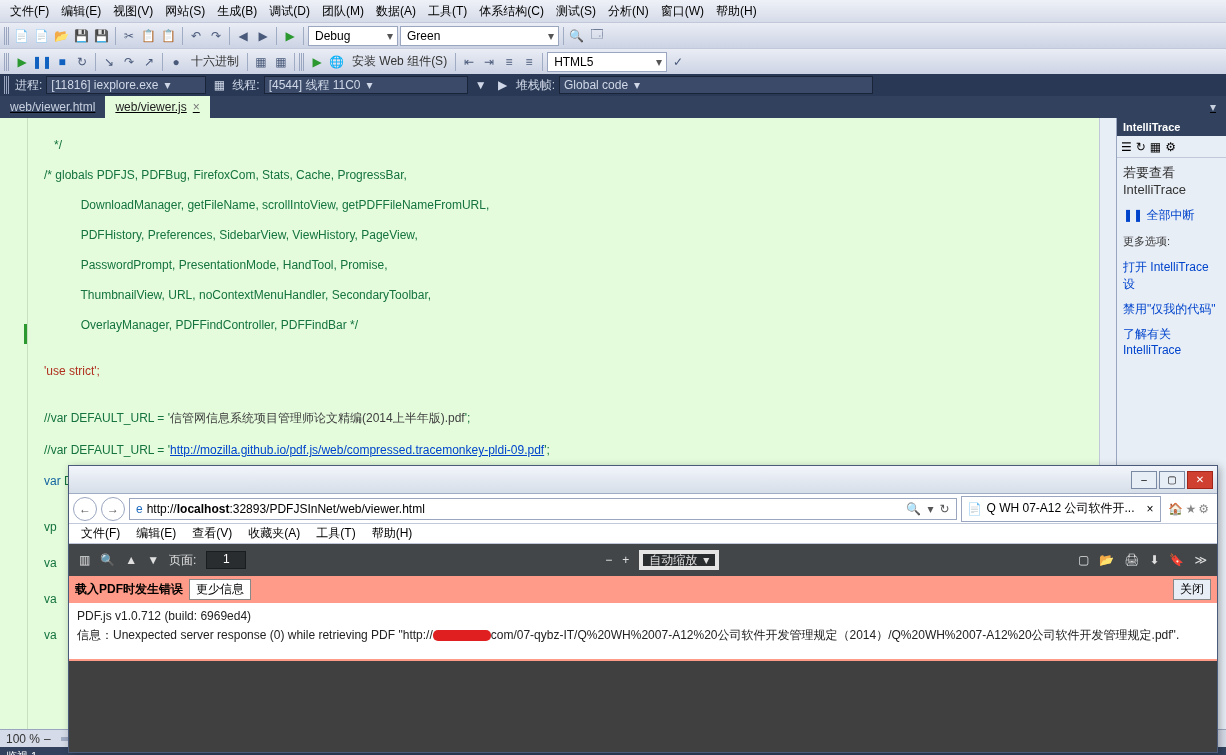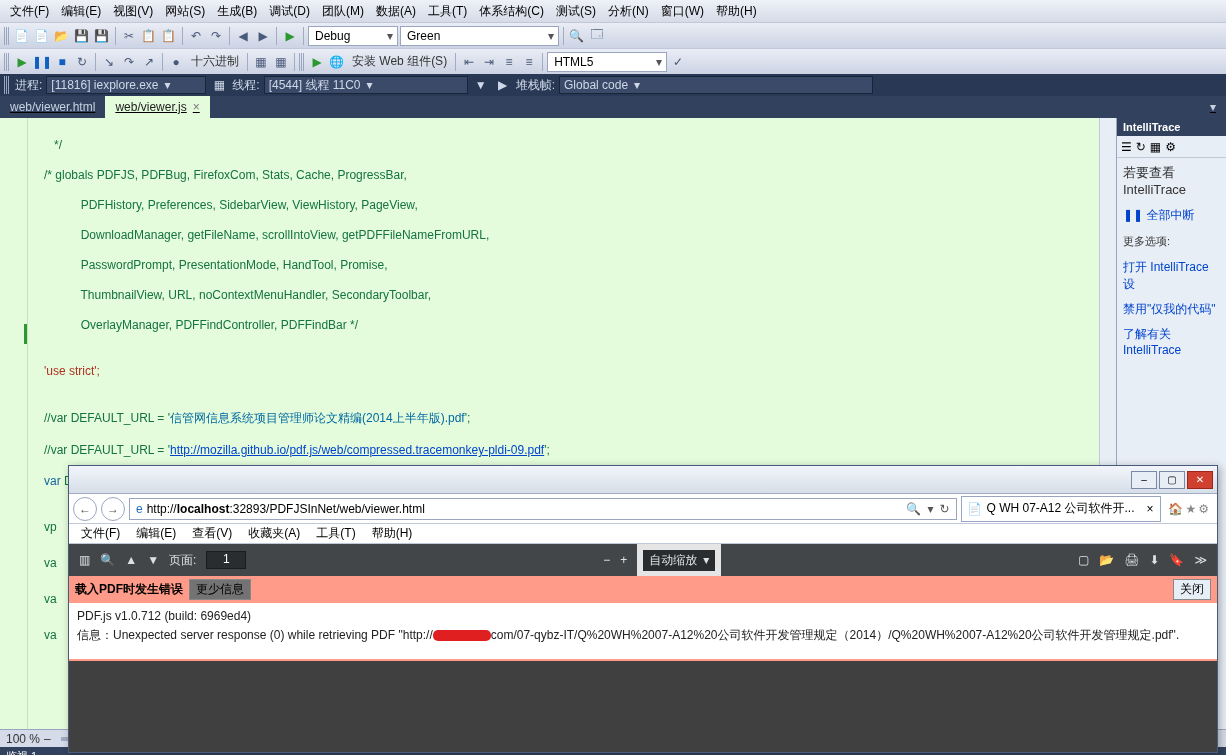--- a/index.html
+++ b/index.html
@@ -29,21 +29,21 @@
 .doctab.active { background: #E4FCDC; color: #222; }
 .doctab .x { margin-left: 6px; color: #777; }
 
 
 .mainsplit { display: flex; height: calc(100% - 22px - 26px - 26px - 26px - 22px - 22px); }
 .editorpane { flex: 1; background: #E4FCDC; position: relative; display: flex; }
 .gutter { width: 28px; background: #E4FCDC; border-right: 1px solid #C8E0C0; }
 .mark { position: absolute; left: 24px; width: 3px; background: #2B9930; }
 .codearea { flex: 1; padding: 4px 4px 4px 16px; font-family: Consolas,"Courier New",monospace; font-size: 14px; color: #14733E; white-space: pre; overflow: hidden; position: relative; }
 .codearea .c-blue { color: #0044CC; text-decoration: underline; }
-.codearea .c-red { color: #0369a1; }
+.codearea .c-red { color: #404040; }
 .codearea .c-str { color: #B03020; }
 .codearea .c-kw { color: #1464A0; }
 .redblob { display: inline-block; width: 70px; height: 12px; background: #E02020; border-radius: 6px; vertical-align: middle; }
 .vbar { position: absolute; right: 0; top: 0; width: 17px; height: 100%; background: #E8EEF6; border-left: 1px solid #C0C8DA; }
 .rightpanel { width: 110px; background: #E8EEF6; border-left: 1px solid #9AA6BF; }
 .rtitle { background: #32425E; color: #fff; padding: 3px 6px; font-weight: bold; font-size: 11px; }
 .riconbar { height: 22px; display: flex; align-items: center; gap: 4px; padding: 0 4px; border-bottom: 1px solid #C0C8DA; }
 .rtext { padding: 6px; color: #333; font-size: 13px; }
 .rlink { color: #0044CC; display: block; padding: 4px 6px; }
 .rsection { padding: 6px; color: #333; font-size: 11px; }
@@ -65,24 +65,24 @@
 .navbtn { width: 24px; height: 24px; border: 1px solid #9AA6BF; border-radius: 12px; display: flex; align-items: center; justify-content: center; color: #555; }
 .addrbox { flex: 1; height: 22px; border: 1px solid #9AA6BF; display: flex; align-items: center; padding: 0 6px; background: #fff; font-size: 11px; }
 .addrbox .bold { font-weight: bold; }
 .tabstrip { width: 200px; height: 26px; border: 1px solid #9AA6BF; display: flex; align-items: center; padding: 0 6px; background: #fff; }
 .tabstrip .x { margin-left: auto; }
 .staricons { display: flex; gap: 2px; padding: 0 4px; color: #888; }
 .bmenubar { height: 20px; display: flex; align-items: center; padding: 0 4px; border-bottom: 1px solid #C0C8DA; font-size: 11px; }
 .bmenubar span { padding: 2px 8px; }
 .pdftool { height: 32px; background: #424649; display: flex; align-items: center; padding: 0 10px; gap: 10px; color: #E0E0E0; }
 .pdftool .pginput { width: 40px; height: 18px; background: #2A2D30; color: #fff; text-align: center; border: 1px solid #1A1D20; }
-.pdftool .sel { height: 33px; background: #2A2D30; border: 6px solid #e5e5e5; padding: 0 6px; display: flex; align-items: center; }
+.pdftool .sel { height: 20px; background: #2A2D30; border: 4px solid #e5e5e5; padding: 0 6px; display: flex; align-items: center; }
 .pdftool .spcr { flex: 1; }
 .errbanner { background: #FF9B88; padding: 3px 6px; display: flex; align-items: center; font-size: 11px; }
-.errbanner .btn { background: #737373; border: 1px solid #888; padding: 1px 6px; margin-left: 6px; }
+.errbanner .btn { background: #ffffff; border: 1px solid #888; padding: 1px 6px; margin-left: 6px; }
 .errbanner .cls { margin-left: auto; background: #E8EEF6; border: 1px solid #888; padding: 1px 6px; }
 .errbox { margin: 0; padding: 4px 8px; background: #fff; font-family: "SimSun","Courier New",monospace; font-size: 12px; color: #222; height: 58px; line-height: 1.5; border-bottom: 2px solid #FF9B88; overflow: hidden; white-space: pre-wrap; }
 .errbox .redblob2 { display: inline-block; width: 58px; height: 11px; background: #E02020; border-radius: 5px; vertical-align: middle; }
 .pdfview { flex: 1; background: #404040; height: 70px; }
 .browser .stack { display: flex; flex-direction: column; height: calc(100% - 28px); }
 
 .stublines { color: #14733E; }
 .stublines div { height: 22px; }
 </style>
 </head>
@@ -208,22 +208,22 @@
   <div class="doctab" style="color:#C8D0E0">▾</div>
 </div>
 
 <div class="mainsplit">
   <div class="editorpane">
     <div class="gutter"></div>
     <div class="mark" style="top:206px;height:20px"></div>
     <div class="codearea">
 <div>   */</div>
 <div>/* globals PDFJS, PDFBug, FirefoxCom, Stats, Cache, ProgressBar,</div>
+<div>           DownloadManager, getFileName, scrollIntoView, getPDFFileNameFromURL,</div>
 <div>           PDFHistory, Preferences, SidebarView, ViewHistory, PageView,</div>
-<div>           DownloadManager, getFileName, scrollIntoView, getPDFFileNameFromURL,</div>
 <div>           PasswordPrompt, PresentationMode, HandTool, Promise,</div>
 <div>           ThumbnailView, URL, noContextMenuHandler, SecondaryToolbar,</div>
 <div>           OverlayManager, PDFFindController, PDFFindBar */</div>
 <div></div>
 <div><span class="c-str">'use strict';</span></div>
 <div></div>
 <div><span>//var DEFAULT_URL = '</span><span class="c-red">信管网信息系统项目管理师论文精编(2014上半年版).pdf</span><span>';</span></div>
 <div><span>//var DEFAULT_URL = '</span><span class="c-blue">http://mozilla.github.io/pdf.js/web/compressed.tracemonkey-pldi-09.pdf</span><span>';</span></div>
 <div><span class="c-kw">var</span> DEFAULT_URL = '<span class="c-blue">http://</span><span class="redblob"></span><span class="c-blue">.com/07-qybz-IT/Q%20WH%2007-A12%20公司软件开发管理规定（2014）/Q%20WH%2007-A12%20公司软</span></div>
 <div class="stublines">

